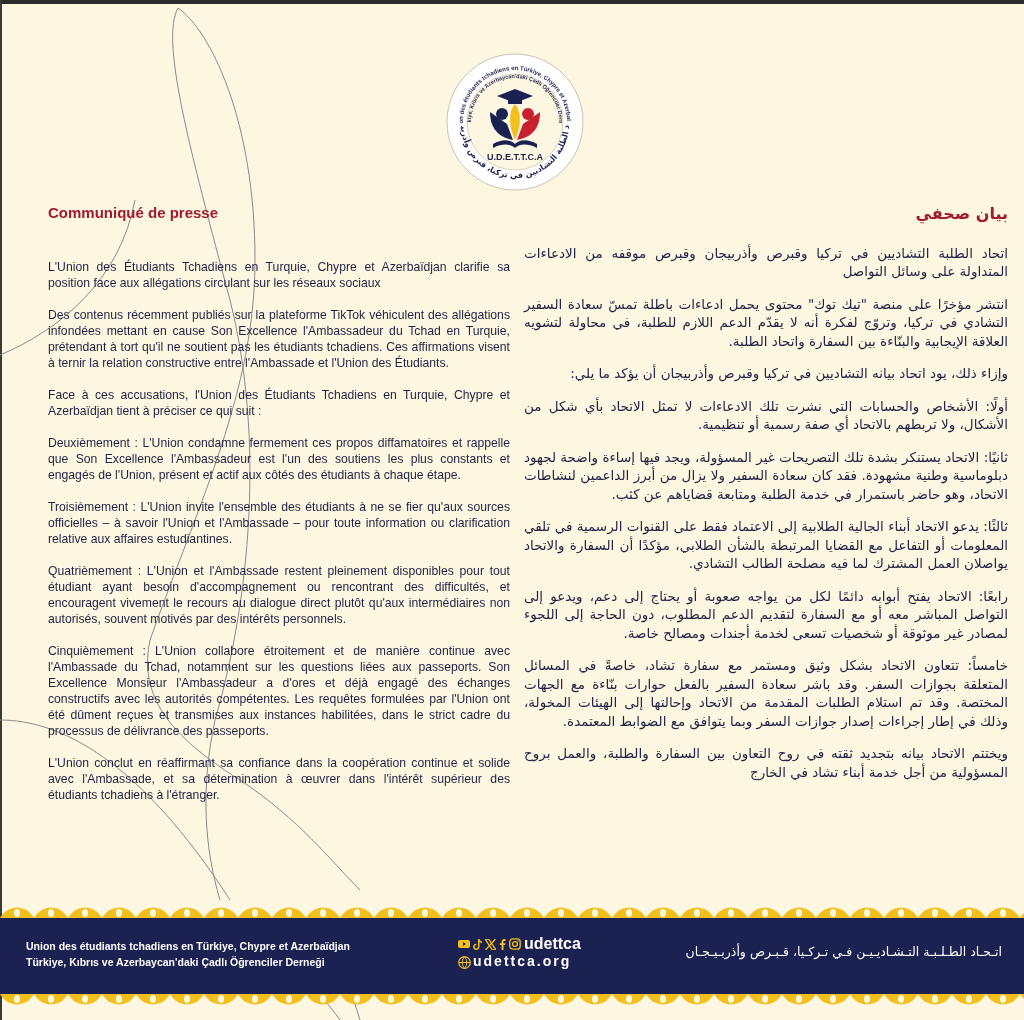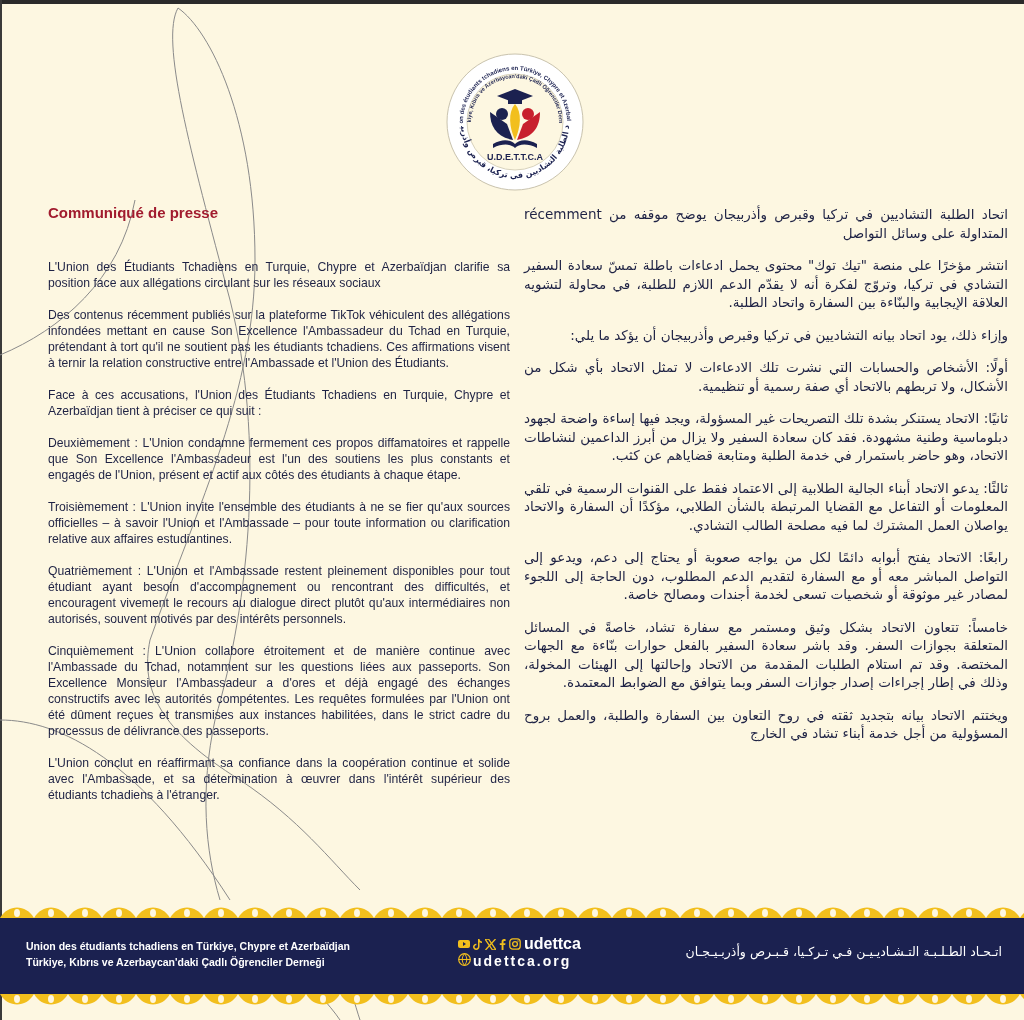--- a/index.html
+++ b/index.html
@@ -14,21 +14,21 @@
     .col-ar { position: absolute; left: 524px; top: 205px; width: 484px; color: #1e2244; font-size: 13.5px; line-height: 18.5px; text-align: justify; direction: rtl; font-family: "DejaVu Sans", sans-serif; }
     .col-ar h1 { font-size: 16px; color: #a11b2e; margin: 0 0 20px 0; font-weight: bold; }
     .col-ar p { margin: 0 0 14px 0; }
     .footer { position: absolute; left: 0; top: 918px; width: 1024px; height: 76px; background: #1b2150; }
     .wave { position: absolute; left: 0; width: 1024px; height: 14px; }
     .wave.top { top: 904px; }
     .wave.bottom { top: 994px; }
     .f-left { position: absolute; left: 26px; top: 938px; color: #ffffff; font-size: 10.5px; font-weight: bold; line-height: 16px; }
     .f-mid { position: absolute; left: 458px; top: 936px; color: #ffffff; font-weight: bold; }
     .f-mid .row1 { display: flex; align-items: center; gap: 3px; font-size: 16px; height: 16px; }
-    .f-mid .row2 { display: flex; align-items: flex-start; gap: 2px; font-size: 14px; letter-spacing: 2px; margin-top: 1px; }
+    .f-mid .row2 { display: flex; align-items: flex-end; gap: 2px; font-size: 14px; letter-spacing: 2px; margin-top: 1px; }
     .ico { color: #f2bf1d; display: inline-flex; align-items: center; justify-content: center; }
     .f-right { position: absolute; right: 22px; top: 944px; color: #ffffff; font-size: 12.5px; direction: rtl; font-family: "DejaVu Sans", sans-serif; letter-spacing: 1px; }
   </style>
 </head>
 <body>
 
 <div class="topstrip"></div>
 <div class="leftedge"></div>
 
 <svg class="deco" viewBox="0 0 1024 1020">
@@ -70,21 +70,22 @@
   <p>Des contenus récemment publiés sur la plateforme TikTok véhiculent des allégations infondées mettant en cause Son Excellence l'Ambassadeur du Tchad en Turquie, prétendant à tort qu'il ne soutient pas les étudiants tchadiens. Ces affirmations visent à ternir la relation constructive entre l'Ambassade et l'Union des Étudiants.</p>
   <p>Face à ces accusations, l'Union des Étudiants Tchadiens en Turquie, Chypre et Azerbaïdjan tient à préciser ce qui suit :</p>
   <p>Deuxièmement : L'Union condamne fermement ces propos diffamatoires et rappelle que Son Excellence l'Ambassadeur est l'un des soutiens les plus constants et engagés de l'Union, présent et actif aux côtés des étudiants à chaque étape.</p>
   <p>Troisièmement : L'Union invite l'ensemble des étudiants à ne se fier qu'aux sources officielles – à savoir l'Union et l'Ambassade – pour toute information ou clarification relative aux affaires estudiantines.</p>
   <p>Quatrièmement : L'Union et l'Ambassade restent pleinement disponibles pour tout étudiant ayant besoin d'accompagnement ou rencontrant des difficultés, et encouragent vivement le recours au dialogue direct plutôt qu'aux intermédiaires non autorisés, souvent motivés par des intérêts personnels.</p>
   <p>Cinquièmement : L'Union collabore étroitement et de manière continue avec l'Ambassade du Tchad, notamment sur les questions liées aux passeports. Son Excellence Monsieur l'Ambassadeur a d'ores et déjà engagé des échanges constructifs avec les autorités compétentes. Les requêtes formulées par l'Union ont été dûment reçues et transmises aux instances habilitées, dans le strict cadre du processus de délivrance des passeports.</p>
   <p>L'Union conclut en réaffirmant sa confiance dans la coopération continue et solide avec l'Ambassade, et sa détermination à œuvrer dans l'intérêt supérieur des étudiants tchadiens à l'étranger.</p>
 </div>
 
 <div class="col-ar">
-  <p>اتحاد الطلبة التشاديين في تركيا وقبرص وأذربيجان يوضح موقفه من récemment المتداولة على وسائل التواصل</p>
+  <h1>بيان صحفي</h1>
+  <p>اتحاد الطلبة التشاديين في تركيا وقبرص وأذربيجان وقبرص موقفه من الادعاءات المتداولة على وسائل التواصل</p>
   <p>انتشر مؤخرًا على منصة "تيك توك" محتوى يحمل ادعاءات باطلة تمسّ سعادة السفير التشادي في تركيا، وتروّج لفكرة أنه لا يقدّم الدعم اللازم للطلبة، في محاولة لتشويه العلاقة الإيجابية والبنّاءة بين السفارة واتحاد الطلبة.</p>
   <p>وإزاء ذلك، يود اتحاد بيانه التشاديين في تركيا وقبرص وأذربيجان أن يؤكد ما يلي:</p>
   <p>أولًا: الأشخاص والحسابات التي نشرت تلك الادعاءات لا تمثل الاتحاد بأي شكل من الأشكال، ولا تربطهم بالاتحاد أي صفة رسمية أو تنظيمية.</p>
   <p>ثانيًا: الاتحاد يستنكر بشدة تلك التصريحات غير المسؤولة، ويجد فيها إساءة واضحة لجهود دبلوماسية وطنية مشهودة. فقد كان سعادة السفير ولا يزال من أبرز الداعمين لنشاطات الاتحاد، وهو حاضر باستمرار في خدمة الطلبة ومتابعة قضاياهم عن كثب.</p>
   <p>ثالثًا: يدعو الاتحاد أبناء الجالية الطلابية إلى الاعتماد فقط على القنوات الرسمية في تلقي المعلومات أو التفاعل مع القضايا المرتبطة بالشأن الطلابي، مؤكدًا أن السفارة والاتحاد يواصلان العمل المشترك لما فيه مصلحة الطالب التشادي.</p>
   <p>رابعًا: الاتحاد يفتح أبوابه دائمًا لكل من يواجه صعوبة أو يحتاج إلى دعم، ويدعو إلى التواصل المباشر معه أو مع السفارة لتقديم الدعم المطلوب، دون الحاجة إلى اللجوء لمصادر غير موثوقة أو شخصيات تسعى لخدمة أجندات ومصالح خاصة.</p>
   <p>خامساً: تتعاون الاتحاد بشكل وثيق ومستمر مع سفارة تشاد، خاصةً في المسائل المتعلقة بجوازات السفر. وقد باشر سعادة السفير بالفعل حوارات بنّاءة مع الجهات المختصة. وقد تم استلام الطلبات المقدمة من الاتحاد وإحالتها إلى الهيئات المخولة، وذلك في إطار إجراءات إصدار جوازات السفر وبما يتوافق مع الضوابط المعتمدة.</p>
   <p>ويختتم الاتحاد بيانه بتجديد ثقته في روح التعاون بين السفارة والطلبة، والعمل بروح المسؤولية من أجل خدمة أبناء تشاد في الخارج</p>
 </div>
 

